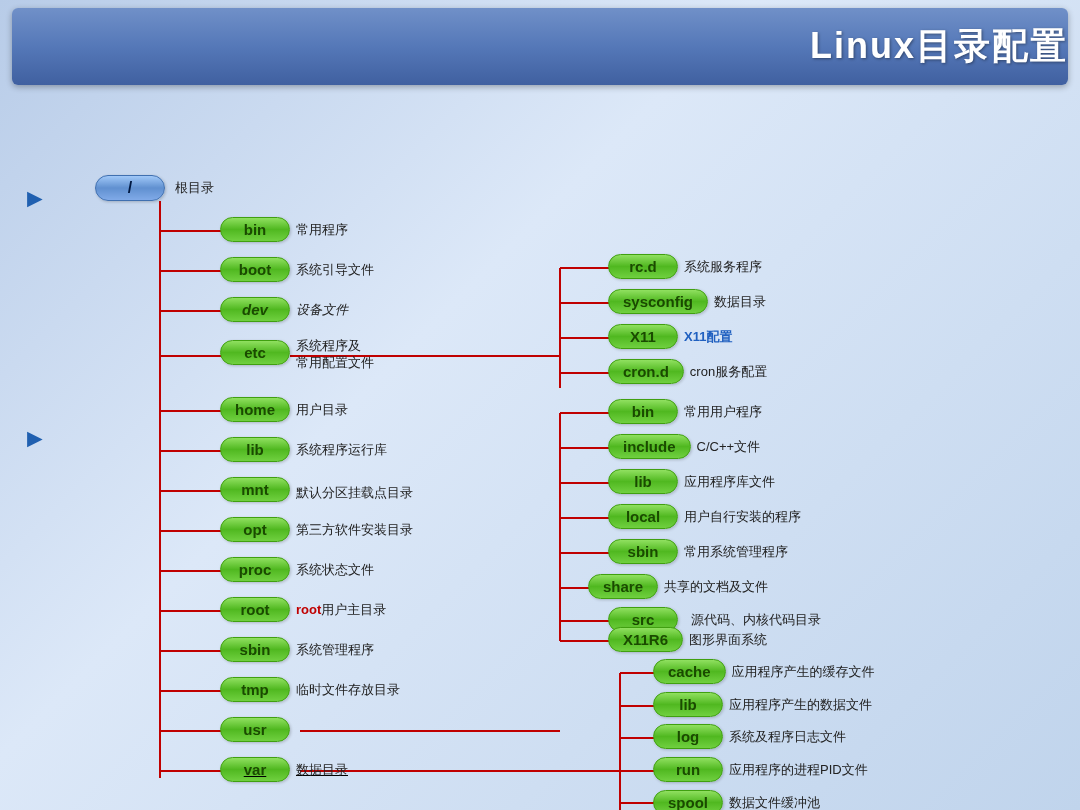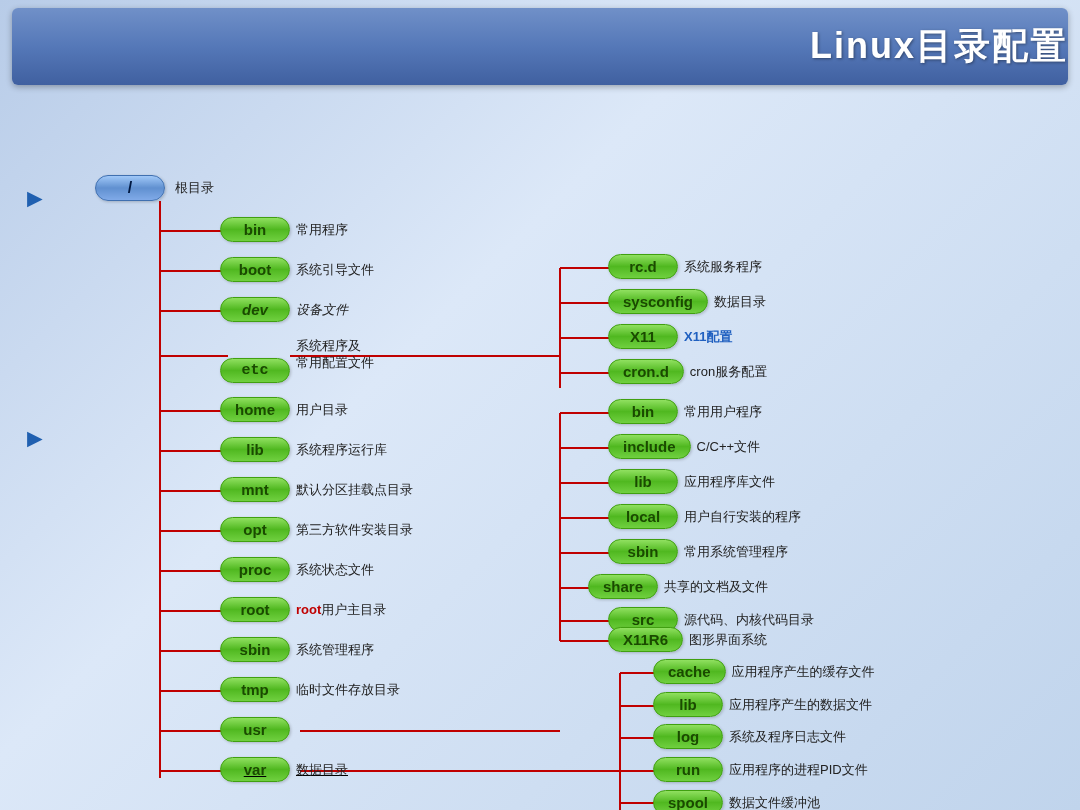--- a/index.html
+++ b/index.html
@@ -178,35 +178,35 @@
     <span class="node-pill">boot</span>
     <span class="node-label">系统引导文件</span>
   </div>
 
   <div style="position:absolute; left:220px; top:204px; display:flex; align-items:center; z-index:2;font-style:italic;">
     <span class="node-pill">dev</span>
     <span class="node-label">设备文件</span>
   </div>
 
   <div style="position:absolute; left:220px; top:245px; display:flex; align-items:flex-start; z-index:2;">
-    <span class="node-pill" style="margin-top:20px;font-family:Liberation Mono, monospace;">etc</span>
+    <span class="node-pill" style="margin-top:2px;">etc</span>
     <span class="node-label" style="margin-left:6px; line-height:1.3;">系统程序及<br>常用配置文件</span>
   </div>
 
   <div style="position:absolute; left:220px; top:304px; display:flex; align-items:center; z-index:2;">
     <span class="node-pill">home</span>
     <span class="node-label">用户目录</span>
   </div>
 
   <div style="position:absolute; left:220px; top:344px; display:flex; align-items:center; z-index:2;">
     <span class="node-pill">lib</span>
     <span class="node-label">系统程序运行库</span>
   </div>
 
-  <div style="position:absolute; left:220px; top:384px; display:flex; align-items:center; z-index:2;">
+  <div style="position:absolute; left:220px; top:384px; display:flex; align-items:flex-end; z-index:2;">
     <span class="node-pill">mnt</span>
     <span class="node-label">默认分区挂载点目录</span>
   </div>
 
   <div style="position:absolute; left:220px; top:424px; display:flex; align-items:center; z-index:2;">
     <span class="node-pill">opt</span>
     <span class="node-label">第三方软件安装目录</span>
   </div>
 
   <div style="position:absolute; left:220px; top:464px; display:flex; align-items:center; z-index:2;">
@@ -281,21 +281,21 @@
   <div style="position:absolute; left:608px; top:446px; display:flex; align-items:center; z-index:2;">
     <span class="node-pill">sbin</span>
     <span class="node-label">常用系统管理程序</span>
   </div>
 
   <div style="position:absolute; left:588px; top:481px; display:flex; align-items:center; z-index:2;">
     <span class="node-pill">share</span>
     <span class="node-label">共享的文档及文件</span>
   </div>
 
-  <div style="position:absolute; left:608px; top:514px; display:flex; align-items:center; z-index:2;">
+  <div style="position:absolute; left:608px; top:514px; display:flex; align-items:center; z-index:2;gap:7px;">
     <span class="node-pill">src</span>
     <span class="node-label">源代码、内核代码目录</span>
   </div>
 
   <div style="position:absolute; left:608px; top:534px; display:flex; align-items:center; z-index:2;">
     <span class="node-pill">X11R6</span>
     <span class="node-label">图形界面系统</span>
   </div>
 
   <div style="position:absolute; left:653px; top:566px; display:flex; align-items:center; z-index:2;">

